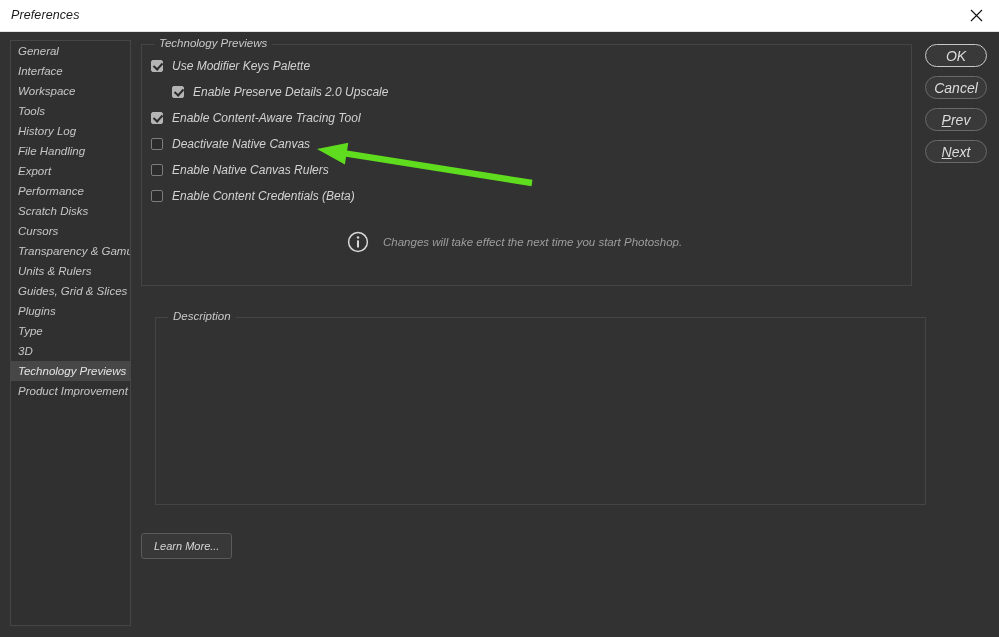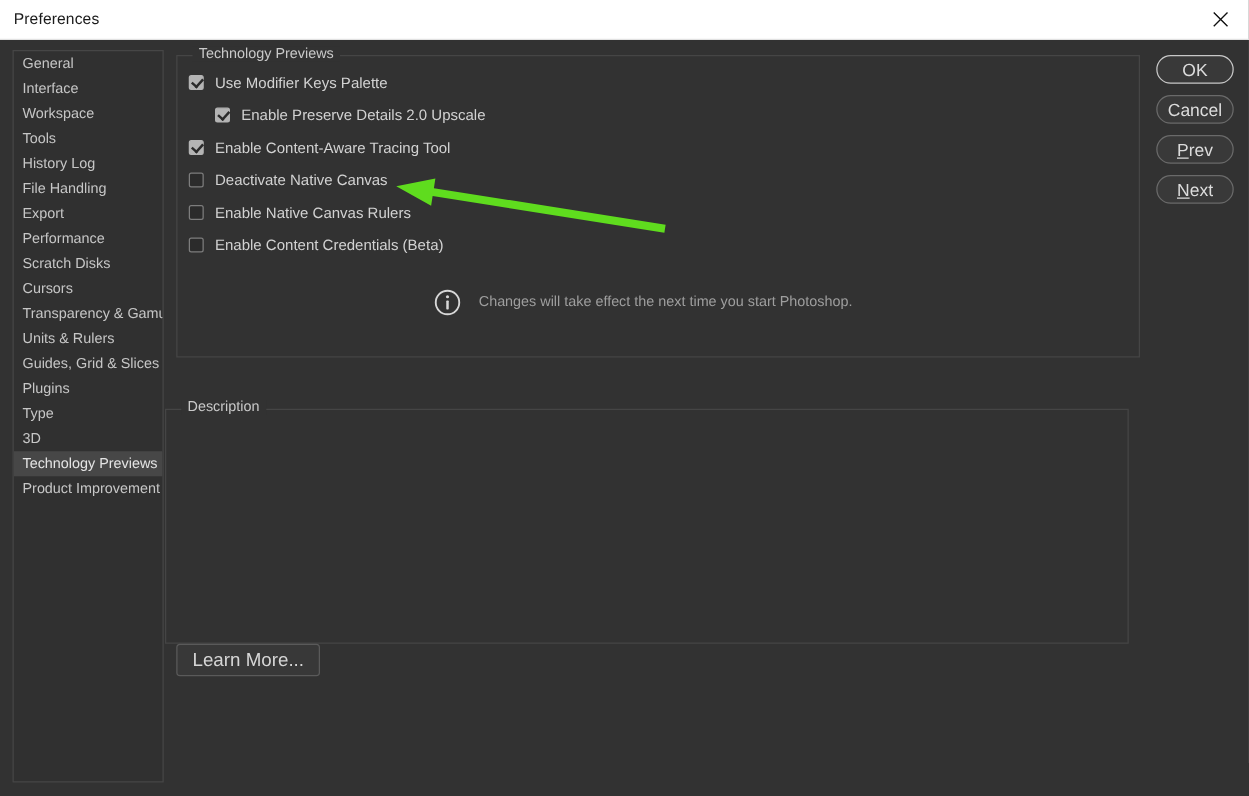--- a/index.html
+++ b/index.html
@@ -16,20 +16,21 @@
     font-family: "Liberation Sans", sans-serif;
     -webkit-font-smoothing: antialiased;
   }
 
   
   .window {
     position: relative;
     width: 999px;
     height: 637px;
     background: #323232;
+    font-style: italic;
   }
 
   
   .titlebar {
     position: absolute;
     left: 0; top: 0;
     width: 999px;
     height: 32px;
     background: #ffffff;
     border-bottom: 1px solid #e2e2e2;
@@ -105,25 +106,24 @@
     white-space: nowrap;
   }
 
   #tech-previews-group {
     left: 141px;
     top: 12px;
     width: 771px;
     height: 242px;
   }
   #description-group {
-    left: 132px;
+    left: 155px;
     top: 285px;
     width: 771px;
     height: 188px;
-    margin-top: 10px;
   }
 
   
   .checkrow {
     position: absolute;
     left: 9px;
     display: flex;
     align-items: center;
     height: 20px;
     cursor: default;
@@ -176,30 +176,30 @@
     margin-left: 14px;
     font-size: 11.5px;
     color: #9e9e9e;
     white-space: nowrap;
   }
 
   
   .learn-more {
     position: absolute;
     left: 141px;
-    top: 483px;
+    top: 501px;
     height: 23px;
     padding: 12px 12px;
     display: flex;
     align-items: center;
     justify-content: center;
     background: #383838;
     border: 1px solid #5a5a5a;
     border-radius: 3px;
-    font-size: 15px;
+    font-size: 11px;
     color: #d6d6d6;
     white-space: nowrap;
     cursor: default;
   }
 
   
   .btn-col {
     position: absolute;
     left: 925px;
     top: 12px;

